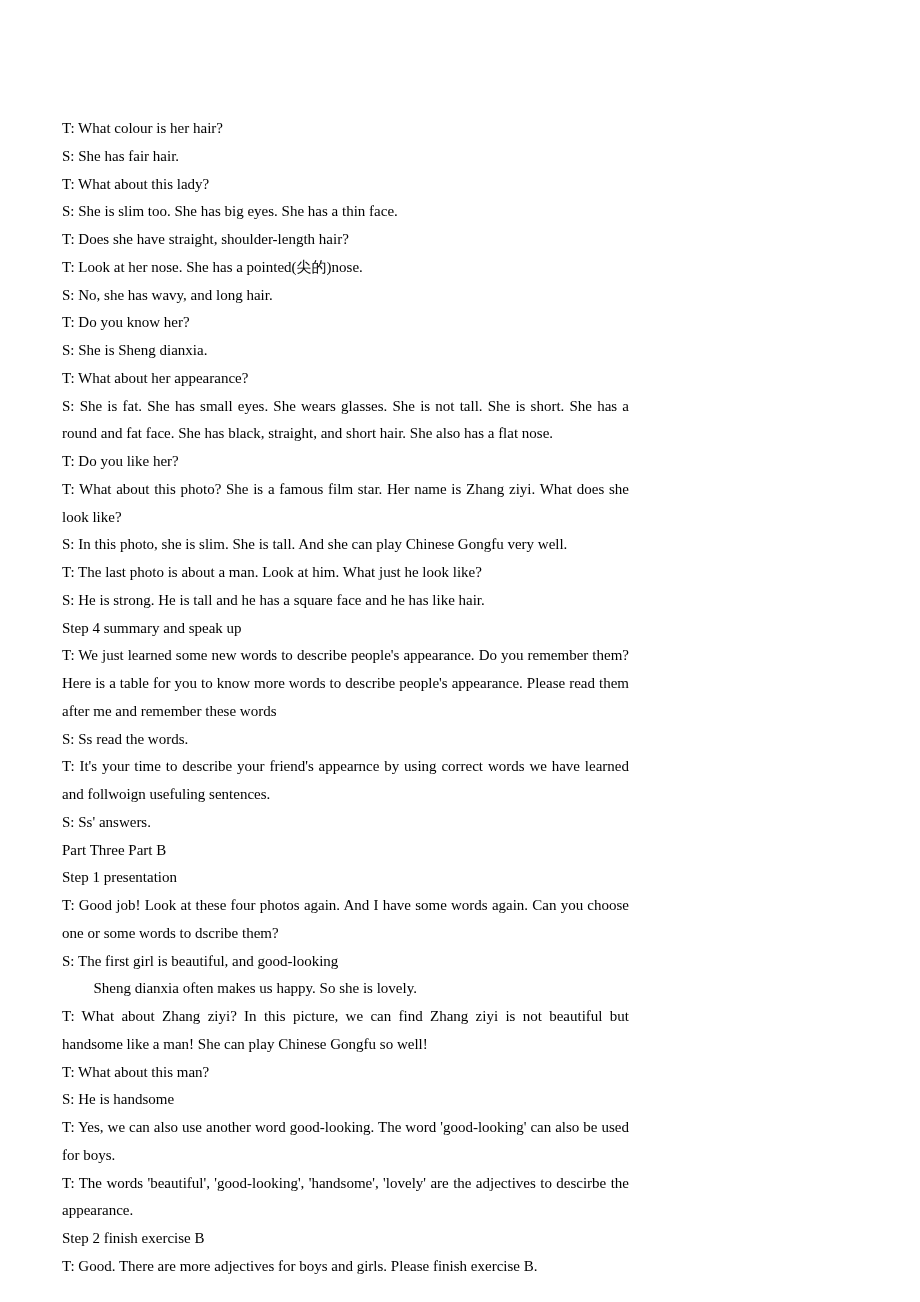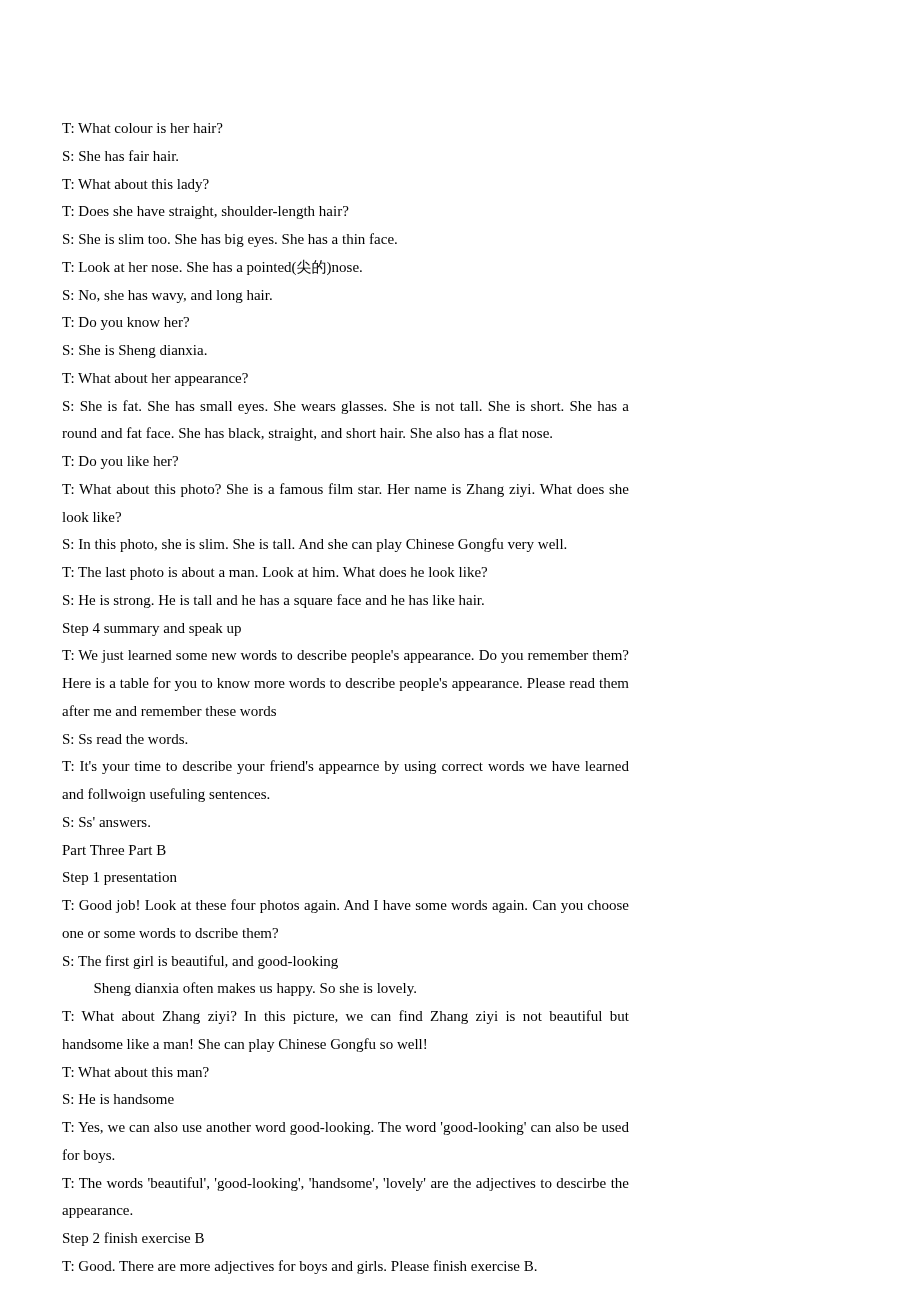--- a/index.html
+++ b/index.html
@@ -29,32 +29,32 @@
   }
 </style>
 </head>
 <body>
 
 <div class="page">
   <div id="content">
       <div class="line">T:  What colour is her hair?</div>
       <div class="line">S:  She has fair hair.</div>
       <div class="line">T:  What about this lady?</div>
+      <div class="line">S:  She is slim too. She has big eyes. She has a thin face.</div>
       <div class="line">T:  Does she have straight, shoulder-length hair?</div>
-      <div class="line">S:  She is slim too. She has big eyes. She has a thin face.</div>
       <div class="line">T:  Look at her nose. She has a pointed(尖的)nose.</div>
       <div class="line">S:  No, she has wavy, and long hair.</div>
       <div class="line">T:  Do you know her?</div>
       <div class="line">S:  She is Sheng dianxia.</div>
       <div class="line">T:  What about her appearance?</div>
       <div class="line">S:  She is fat. She has small eyes. She wears glasses. She is not tall. She is short. She has a round and fat face. She has black, straight, and short hair. She also has a flat nose.</div>
       <div class="line">T:  Do you like her?</div>
       <div class="line">T:  What about this photo? She is a famous film star. Her name is Zhang ziyi. What does she look like?</div>
       <div class="line">S:  In this photo, she is slim. She is tall. And she can play Chinese Gongfu very well.</div>
-      <div class="line">T:  The last photo is about a man. Look at him. What does he look like?</div>
+      <div class="line">T:  The last photo is about a man. Look at him. What just he look like?</div>
       <div class="line">S:  He is strong. He is tall and he has a square face and he has like hair.</div>
       <div class="line bold">Step 4 summary and speak up</div>
       <div class="line">T:  We just learned some new words to describe people's appearance. Do you remember them? Here is a table for you to know more words to describe people's appearance. Please read them after me and remember these words</div>
       <div class="line">S:  Ss read the words.</div>
       <div class="line">T:  It's your time to describe your friend's appearnce by using correct words we have learned and follwoign usefuling sentences.</div>
       <div class="line">S:  Ss' answers.</div>
       <div class="line bold">Part Three Part B</div>
       <div class="line bold">Step 1 presentation</div>
       <div class="line">T:  Good job! Look at these four photos again. And I have some words again. Can you choose one or some words to dscribe them?</div>
       <div class="line">S:  The first girl is beautiful, and good-looking</div>

